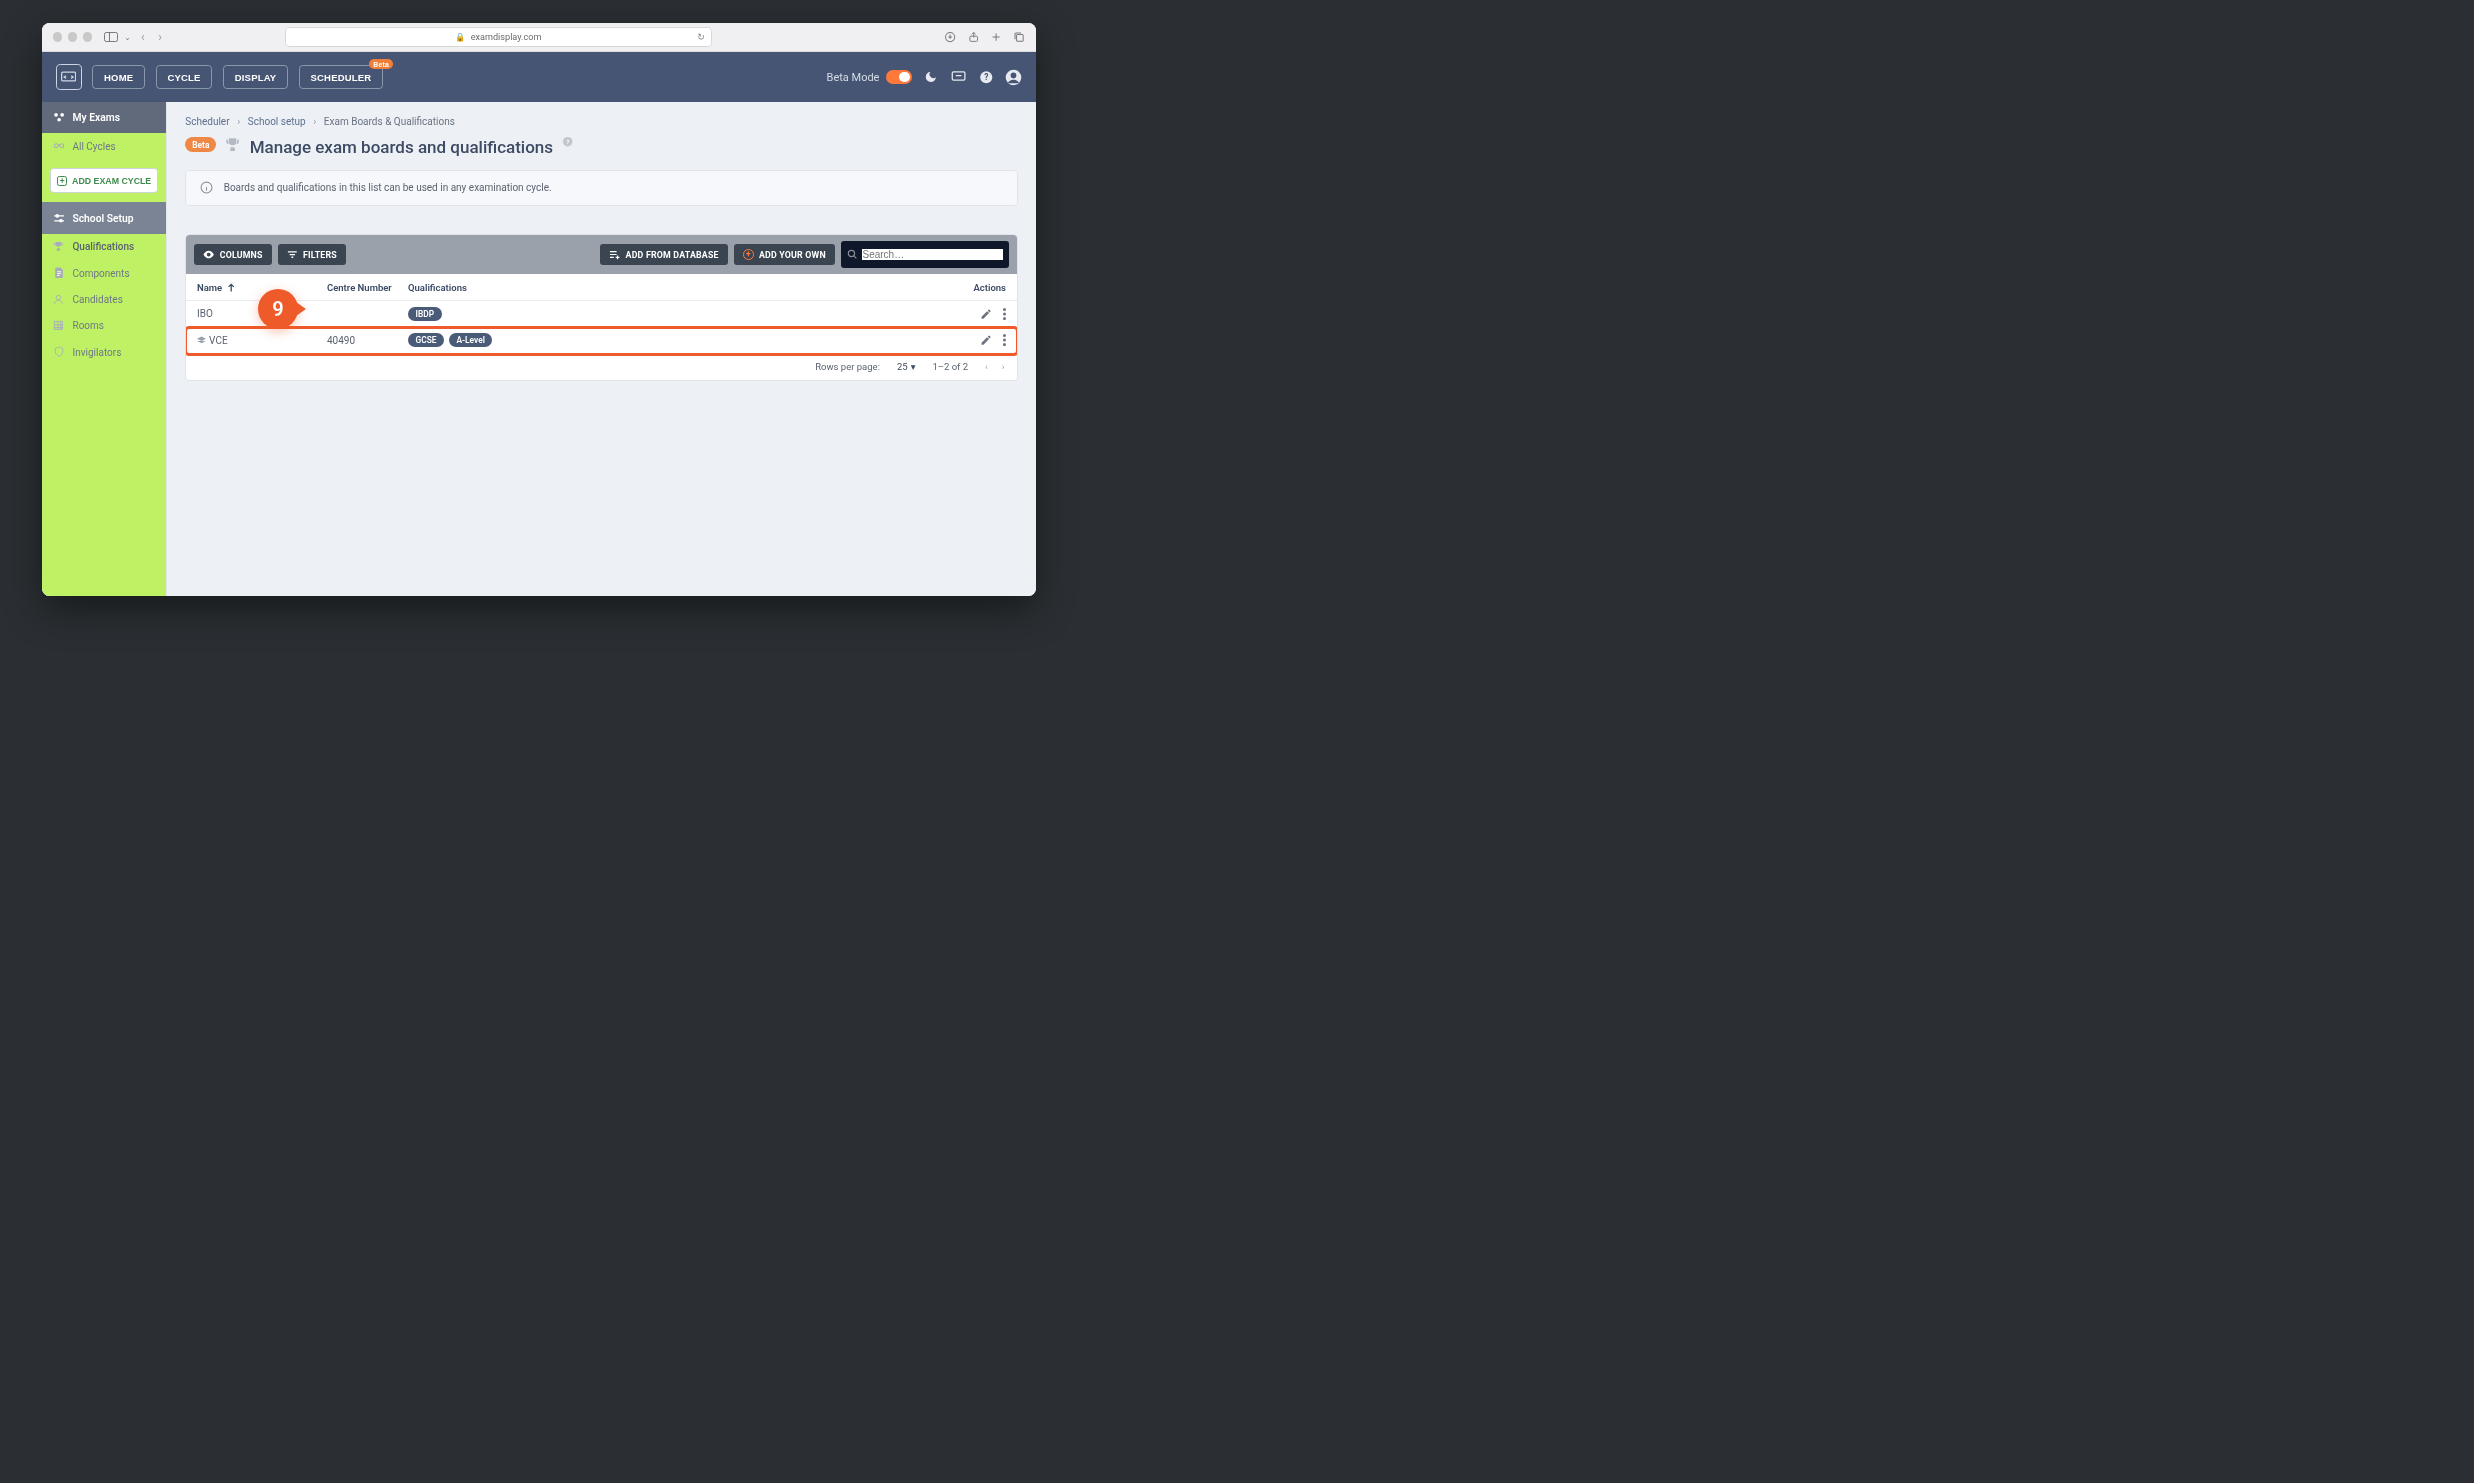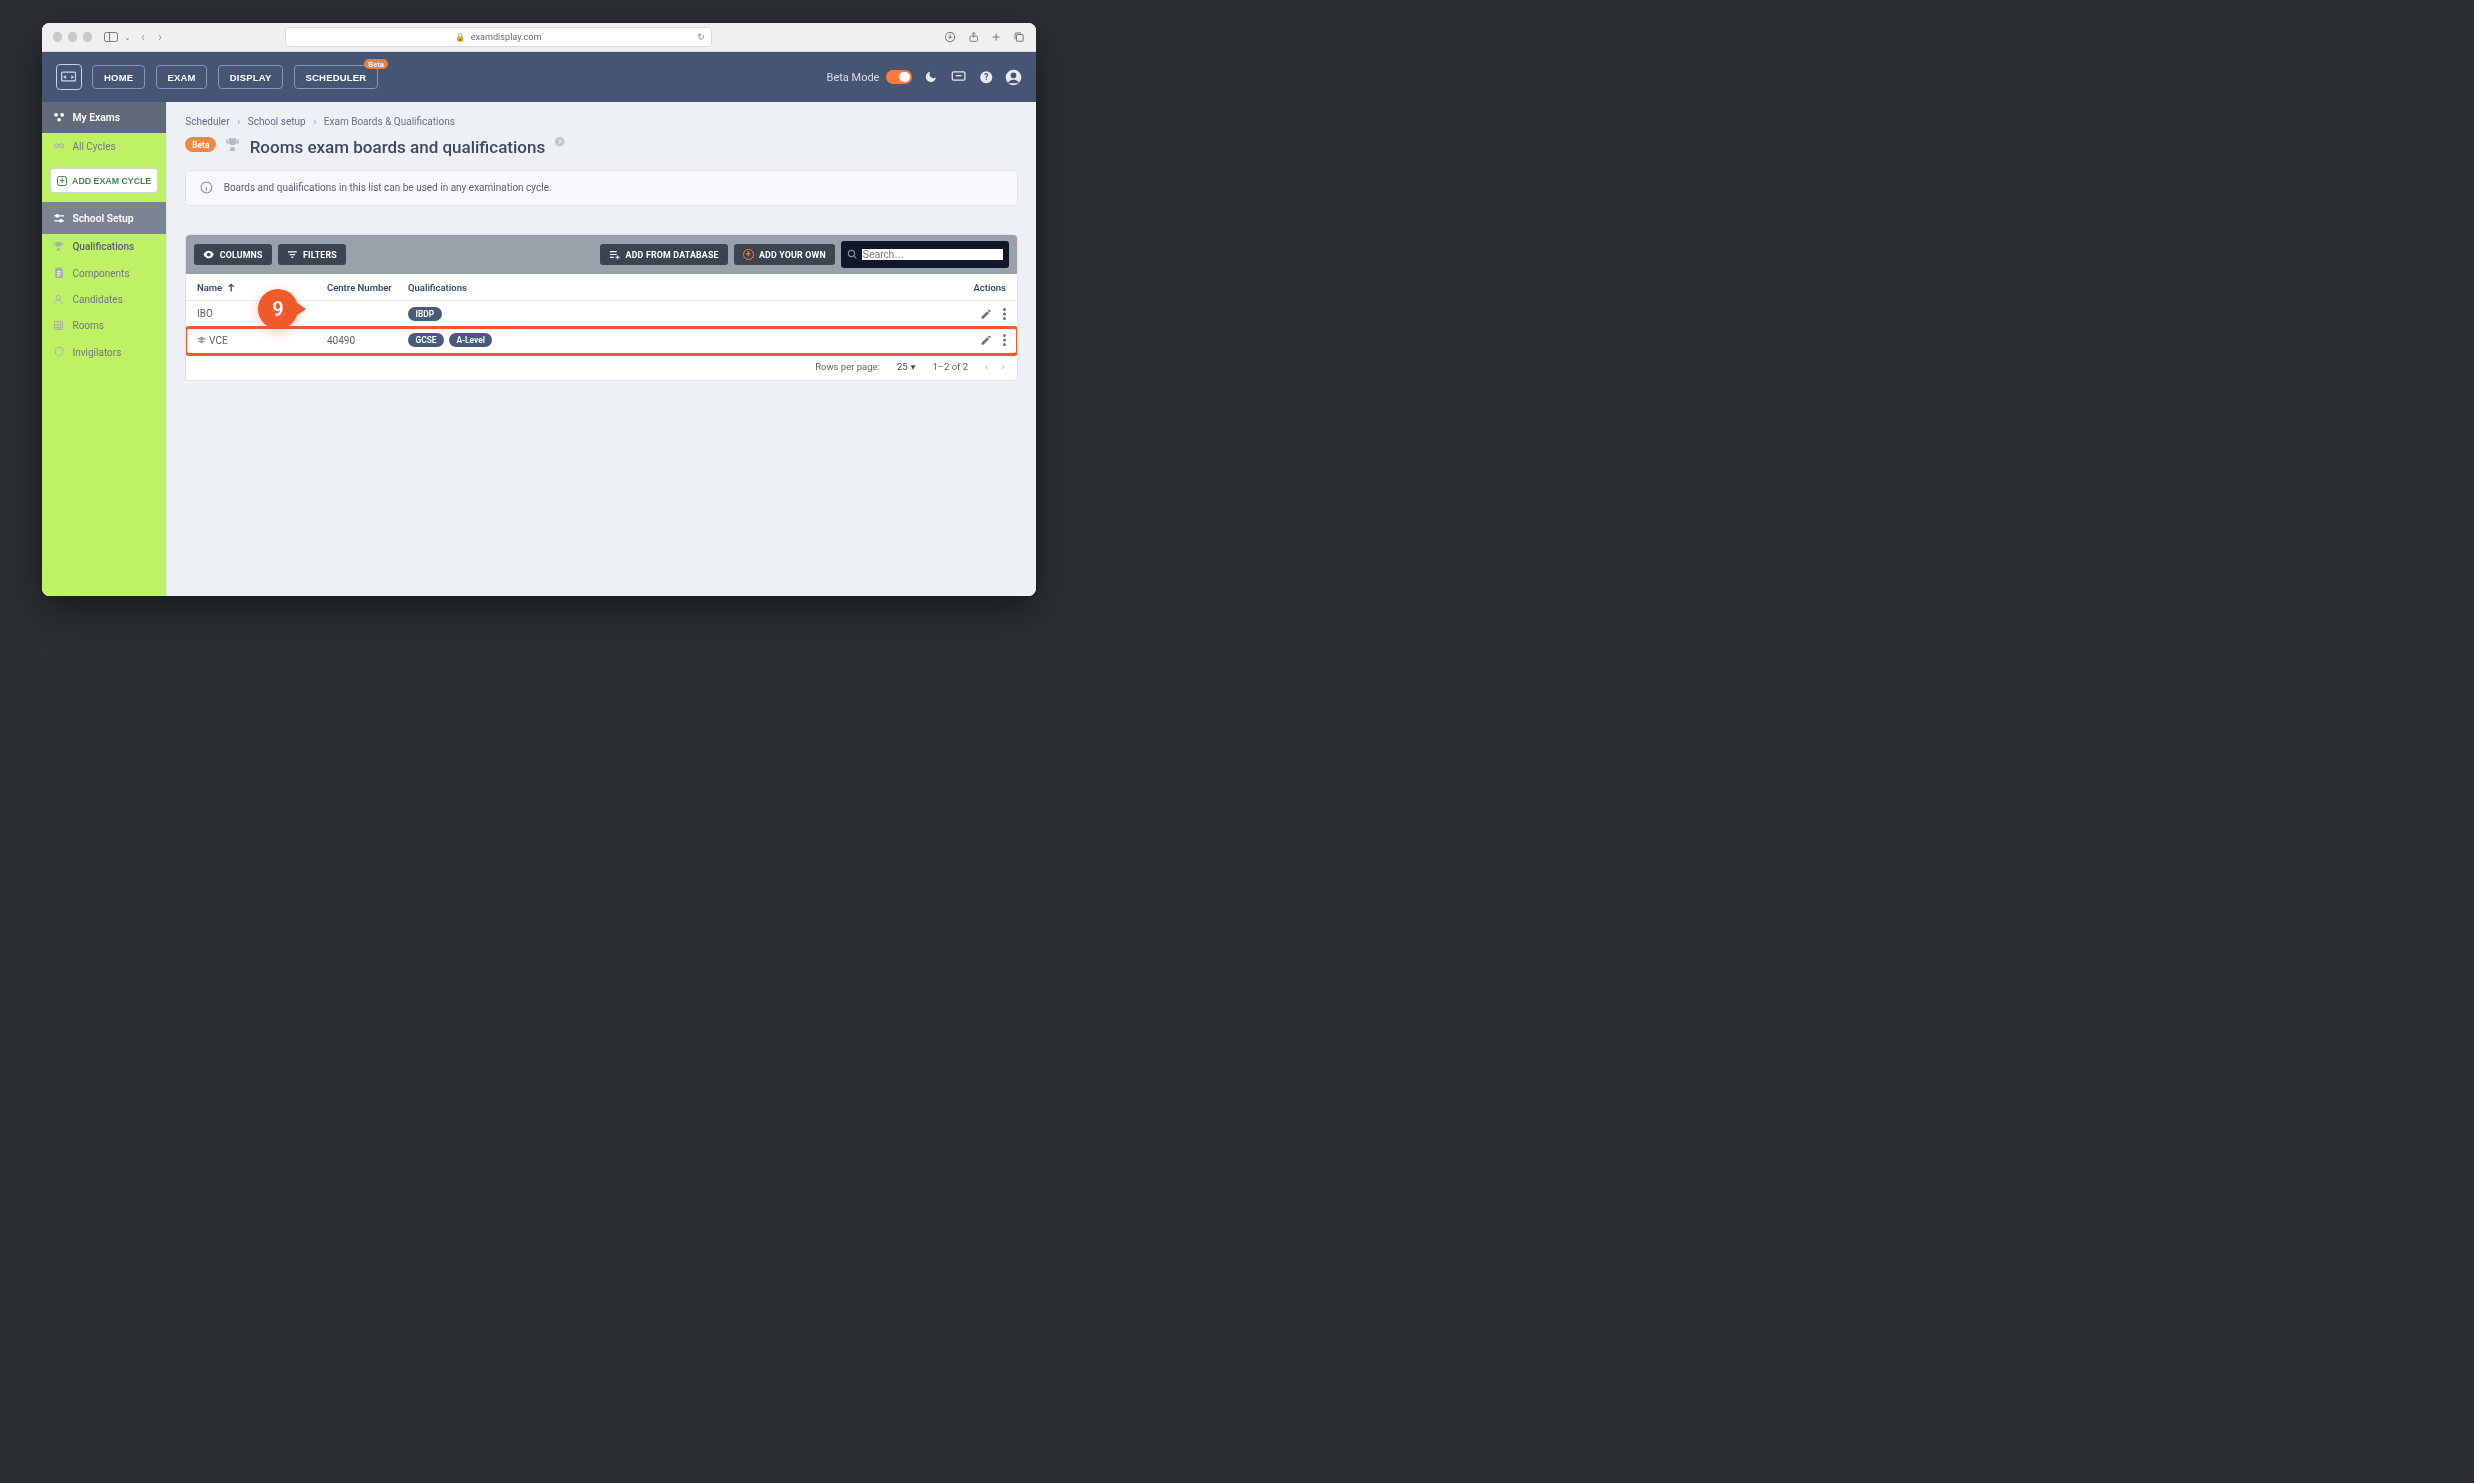--- a/index.html
+++ b/index.html
@@ -267,21 +267,21 @@
   <div class="app">
 
     <div class="app-header">
       <div class="logo-box">
         <svg width="15.2" height="12.2" viewBox="0 0 24 18" fill="none" stroke="#cfd6e3" stroke-width="2">
             <rect x="1" y="1" width="22" height="14" rx="2"></rect>
             <path d="M8 7l-3 2 3 2M16 7l3 2-3 2"></path>
           </svg>
       </div>
       <button class="nav-btn">HOME</button>
-      <button class="nav-btn">EXAM</button>
+      <button class="nav-btn">CYCLE</button>
       <button class="nav-btn">DISPLAY</button>
       <button class="nav-btn beta" data-badge="Beta">SCHEDULER</button>
 
       <div class="hdr-right">
         <div class="beta-mode">
           <span>Beta Mode</span>
           <div class="toggle"></div>
         </div>
         <div class="hdr-ic">
           <svg width="13.7" height="13.7" viewBox="0 0 24 24" fill="#e6e9f0">
@@ -406,21 +406,21 @@
           <span class="cur">Exam Boards &amp; Qualifications</span>
         </div>
 
         <div class="title-row">
           <span class="beta-pill">Beta</span>
           <span class="trophy">
             <svg width="15.2" height="15.2" viewBox="0 0 24 24" fill="#b3bac4">
                 <path d="M6 2h12v5a6 6 0 0 1-12 0V2zM4 4H2v3a4 4 0 0 0 4 4M20 4h2v3a4 4 0 0 1-4 4M9 16h6l1 6H8l1-6z"></path>
               </svg>
           </span>
-          <h1 class="page-title">Rooms exam boards and qualifications</h1>
+          <h1 class="page-title">Manage exam boards and qualifications</h1>
           <span class="help-q">
             <svg width="11.4" height="11.4" viewBox="0 0 24 24" fill="#c2c7cf" style="font-size:13px">
                 <circle cx="12" cy="12" r="10"></circle>
                 <text x="12" y="17" text-anchor="middle" font-size="13" fill="#fff" font-weight="700">?</text>
               </svg>
           </span>
         </div>
 
         <div class="info-band">
           <span>

